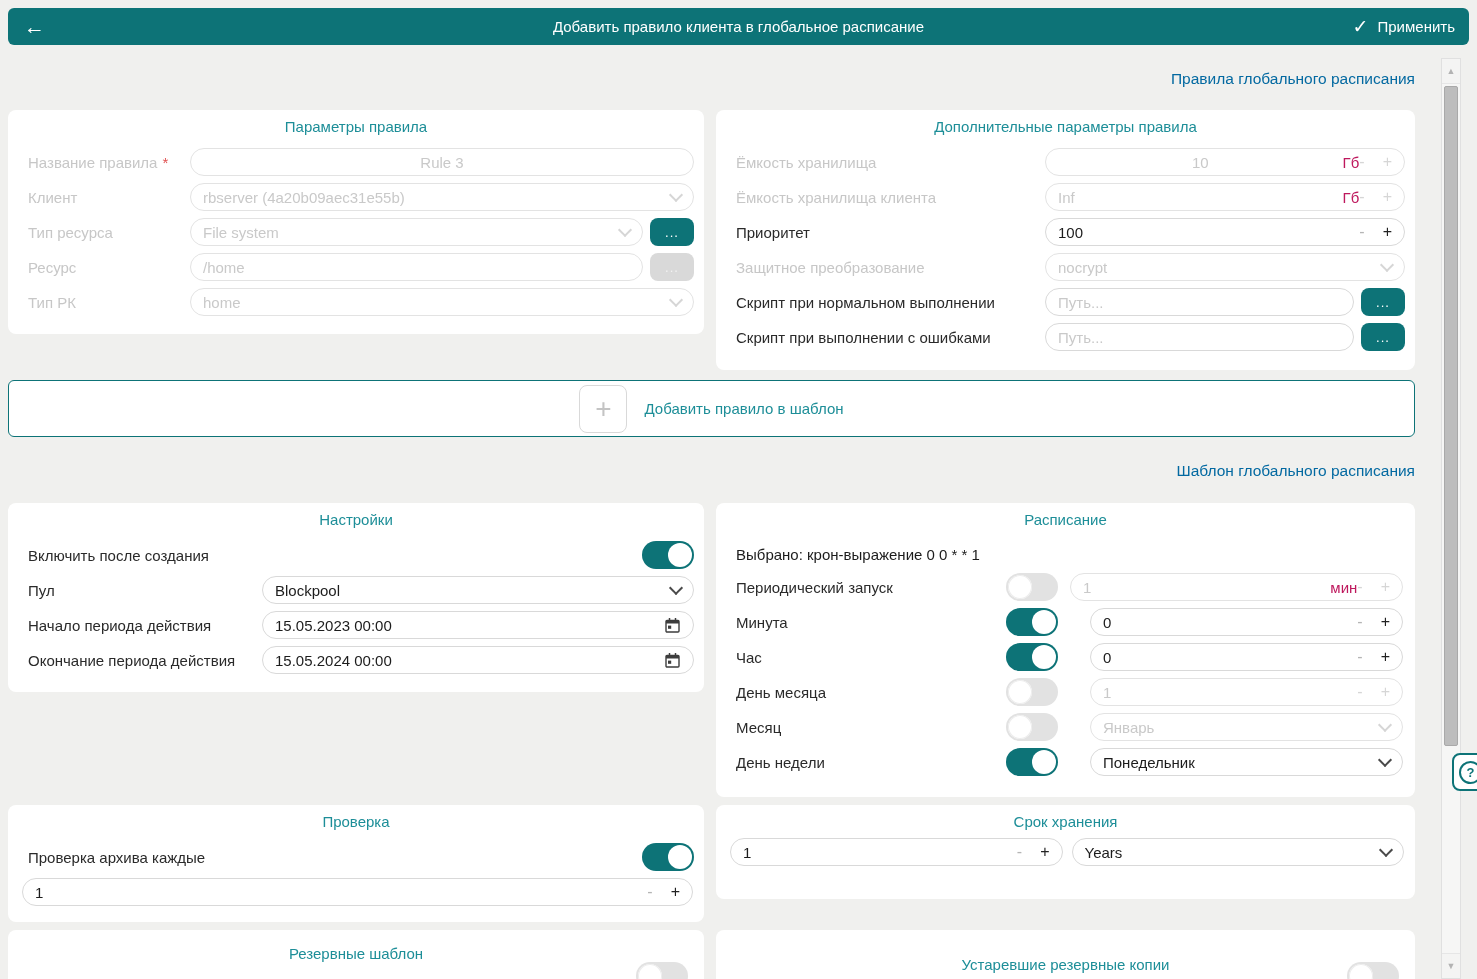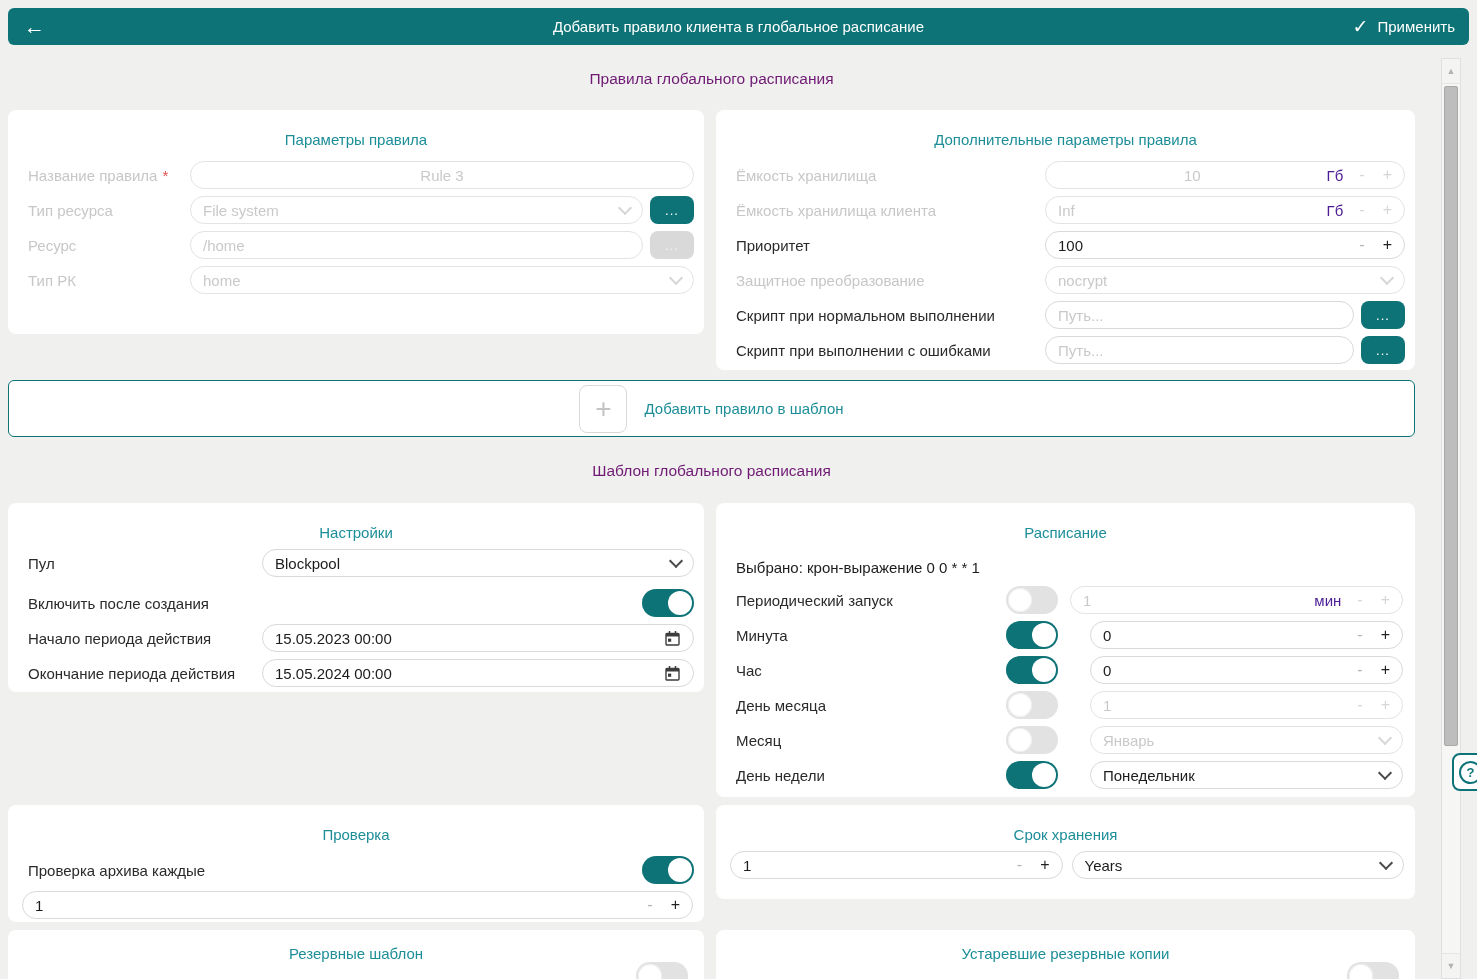--- a/index.html
+++ b/index.html
@@ -9,43 +9,43 @@
     font-family:"Liberation Sans","DejaVu Sans",sans-serif;font-size:15px;
   }
   
   .topbar{position:absolute;left:8px;top:8px;width:1461px;height:37px;background:#0d7377;
     border-radius:6px;display:flex;align-items:center;color:#fff;}
   .back{margin-left:16px;font-size:21px;line-height:1;cursor:pointer;}
   .topbar-title{position:absolute;left:0;right:0;text-align:center;font-size:15px;}
   .apply{position:absolute;right:14px;display:flex;align-items:center;gap:9px;cursor:pointer;}
   .apply .check{font-size:19px;font-weight:bold;line-height:1;}
   
-  .section-head{position:absolute;left:8px;width:1407px;text-align:center;
-    color:#701a75;font-size:15.5px;}
+  .section-head{position:absolute;left:8px;width:1407px;text-align:right;
+    color:#0369a1;font-size:15.5px;}
   
   .panel{position:absolute;background:#fff;border-radius:8px;}
-  .panel-title{padding-top:21px;height:18px;text-align:center;color:#1d8e98;font-size:15px;}
+  .panel-title{padding-top:8px;height:18px;text-align:center;color:#1d8e98;font-size:15px;}
   .prow{display:flex;align-items:center;height:28px;margin:7px 10px 0 20px;}
   .prow.first{margin-top:12px;text-align:center;}
   .plabel{flex:none;display:flex;align-items:center;color:#2a2a2a;}
   .w162{width:162px;}
   .w309{width:309px;}
   .w234{width:234px;}
   .w270{width:270px;}
   .dim{color:#c7c7c7;}
   .req{color:#e05252;margin-left:5px;}
   .field{flex:1;min-width:0;height:28px;box-sizing:border-box;border:1px solid #d9d9d9;
     border-radius:14px;background:#fff;display:flex;align-items:center;padding:0 12px;}
   .field.dis{border-color:#e3e3e3;}
   .fval{flex:1;white-space:nowrap;overflow:hidden;color:#1c1c1c;}
   .fval.dim{color:#c9c9c9;}
   .chev{flex:none;width:8px;height:8px;border-right:2px solid #4a4a4a;border-bottom:2px solid #4a4a4a;
     transform:rotate(45deg);margin-top:-5px;margin-left:8px;}
   .chev.dim{border-color:#d6d6d6;}
-  .unit{flex:none;color:#4c1d95;margin-right:16px;}
+  .unit{flex:none;color:#be185d;}
   .minus{flex:none;color:#b5b5b5;margin-right:18px;font-size:16px;}
   .plus{flex:none;color:#222;font-size:16px;}
   .spin-dis .minus,.spin-dis .plus{color:#d6d6d6;}
   .more-btn{flex:none;width:44px;height:28px;margin-left:7px;border-radius:8px;background:#0d7377;
     color:#fff;display:flex;align-items:center;justify-content:center;font-size:13px;
     letter-spacing:1px;cursor:pointer;}
   .more-btn.dis{background:#d9d9d9;color:#f2f2f2;cursor:default;}
   .cal{flex:none;margin-left:8px;display:flex;}
   
   .toggle{flex:none;width:52px;height:28px;border-radius:14px;background:#0d7377;position:relative;cursor:pointer;}
@@ -106,20 +106,29 @@
     <div class="plabel w162 dim">
       <span>Название правила</span>
         <span class="req">*</span>
     </div>
     <div class="field dis">
       <span class="fval dim">Rule 3</span>
     </div>
   </div>
   <div class="prow">
     <div class="plabel w162 dim">
+        <span>Клиент</span>
+      </div>
+    <div class="field dis">
+      <span class="fval dim">rbserver (4a20b09aec31e55b)</span>
+      <span class="chev dim"></span>
+    </div>
+  </div>
+  <div class="prow">
+    <div class="plabel w162 dim">
         <span>Тип ресурса</span>
       </div>
     <div class="field dis">
       <span class="fval dim">File system</span>
       <span class="chev dim"></span>
     </div>
     <div class="more-btn">...</div>
   </div>
   <div class="prow">
     <div class="plabel w162 dim">
@@ -206,36 +215,36 @@
 
 <div class="banner">
   <div class="plus-btn">+</div>
   <div class="banner-label">Добавить правило в шаблон</div>
 </div>
 
 <div class="section-head" style="top:462px;">Шаблон глобального расписания</div>
 
 <div class="panel" style="left:8px;top:503px;width:696px;height:189px;">
   <div class="panel-title">Настройки</div>
-  <div class="prow">
-    <div class="plabel w234">
-        <span>Пул</span>
-      </div>
-    <div class="field">
-      <span class="fval">Blockpool</span>
-      <span class="chev"></span>
-    </div>
-  </div>
   <div class="prow first">
     <div class="plabel" style="flex:1;">
         <span>Включить после создания</span>
       </div>
     <div class="toggle">
         <div class="knob"></div>
       </div>
+  </div>
+  <div class="prow">
+    <div class="plabel w234">
+        <span>Пул</span>
+      </div>
+    <div class="field">
+      <span class="fval">Blockpool</span>
+      <span class="chev"></span>
+    </div>
   </div>
   <div class="prow">
     <div class="plabel w234">
         <span>Начало периода действия</span>
       </div>
     <div class="field">
       <span class="fval">15.05.2023 00:00</span>
       <span class="cal">
         <svg width="17" height="17" viewBox="0 0 17 17">
             <rect x="2" y="3.5" width="13" height="11.5" rx="1" fill="none" stroke="#3d3d3d" stroke-width="1.4"></rect>
@@ -389,21 +398,21 @@
 </div>
 
 <div class="panel cut-panel" style="left:8px;top:930px;width:696px;height:60px;">
   <div class="panel-title" style="padding-top:15px;">Резервные шаблон</div>
   <div class="toggle off cut-toggle">
       <div class="knob"></div>
     </div>
 </div>
 
 <div class="panel cut-panel" style="left:716px;top:930px;width:699px;height:60px;">
-  <div class="panel-title" style="padding-top:15px;">Устаревшие резервные копии</div>
+  <div class="panel-title" style="padding-top:26px;">Устаревшие резервные копии</div>
   <div class="toggle off cut-toggle">
       <div class="knob"></div>
     </div>
 </div>
 
 <div class="help-btn">
   <div class="help-circle">?</div>
 </div>
 
 <div class="scrollbar">

